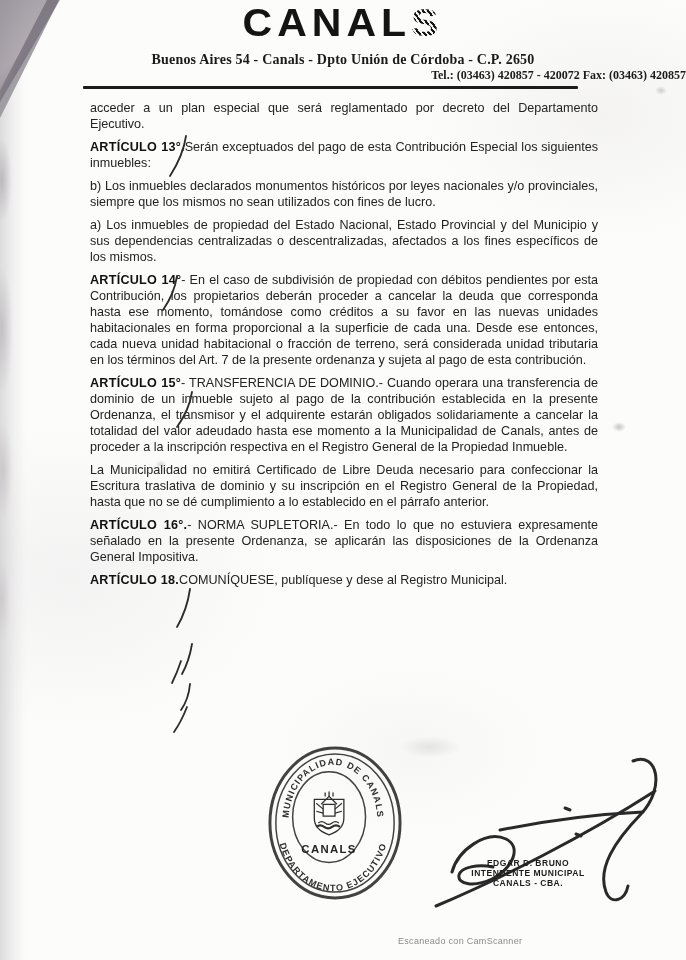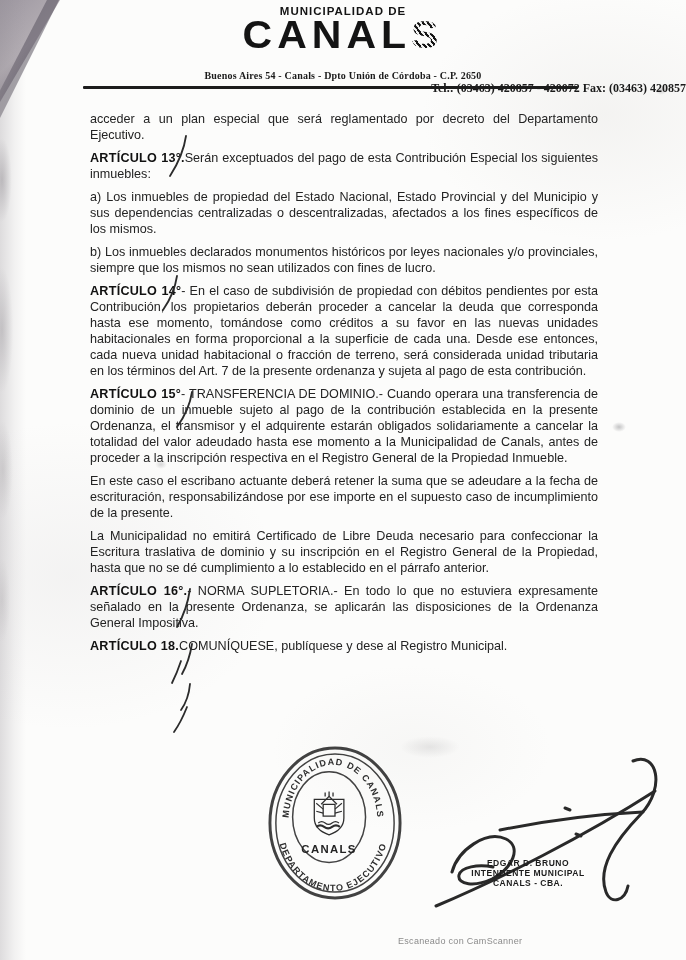--- a/index.html
+++ b/index.html
@@ -55,27 +55,27 @@
   .s-hatch { color:#141414; }
   @supports ((-webkit-background-clip:text) or (background-clip:text)) {
     .s-hatch {
       background-image: repeating-linear-gradient(55deg, #141414 0 2.2px, #f4f4f3 2.2px 4.2px);
       -webkit-background-clip:text; background-clip:text; color:transparent;
     }
   }
   .hdr-address, .hdr-phone {
     font-family:"Liberation Serif", serif; font-weight:bold; color:#1a1a1a;
   }
-  .hdr-address { font-size:10px; margin-top:15px; letter-spacing:0.2px; }
+  .hdr-address { font-size:14px; margin-top:9px; letter-spacing:0.2px; }
   .hdr-phone   { font-size:12px;text-align:right; }
   .rule { position:absolute; top:86px; left:83px; width:495px; height:3px;
           background:#1c1c1c; border-radius:1px; }
 
   
-  .doc { position:absolute; top:111px; left:90px; width:508px;
+  .doc { position:absolute; top:100px; left:90px; width:508px;
          font-size:12.6px; line-height:16px; text-align:justify; color:#232323; }
   .doc p.para { margin:0 0 7px 0; }
   .doc strong { color:#111; letter-spacing:0.25px; }
 
   
   .overlay { position:absolute; top:0; left:0; width:686px; height:960px; pointer-events:none; }
 
   
   .signer { position:absolute; left:453px; top:858px; width:150px; text-align:center;
             font-weight:bold; color:#1c1c1c; font-size:8.5px; line-height:10px;
@@ -95,35 +95,33 @@
 
   <div class="corner-fold"></div>
   <div class="corner-fold-edge"></div>
   <div class="edge-shadow"></div>
   <div class="speck speck1"></div>
   <div class="speck speck2"></div>
   <div class="speck speck3"></div>
   <div class="speck speck4"></div>
 
   <div class="hdr">
-    <div class="logo-top">MUNICIPALIDAD DE</div>
     <div class="logo-main"><span>CANAL</span><span class="s-hatch">S</span></div>
     <div class="hdr-address">Buenos Aires 54 - Canals - Dpto Unión de Córdoba - C.P. 2650</div>
     <div class="hdr-phone">Tel.: (03463) 420857 - 420072 Fax:  (03463) 420857</div>
   </div>
   <div class="rule"></div>
 
   <div class="doc">
       <p class="para"><span>acceder a un plan especial que será reglamentado por decreto del Departamento Ejecutivo.</span></p>
       <p class="para"><strong>ARTÍCULO 13°.</strong><span>Serán exceptuados del pago de esta Contribución Especial los siguientes inmuebles:</span></p>
+      <p class="para"><span>b) Los inmuebles declarados monumentos históricos por leyes nacionales y/o provinciales, siempre que los mismos no sean utilizados con fines de lucro.</span></p>
       <p class="para"><span>a) Los inmuebles de propiedad del Estado Nacional, Estado Provincial y del Municipio y sus dependencias centralizadas o descentralizadas, afectados a los fines específicos de los mismos.</span></p>
-      <p class="para"><span>b) Los inmuebles declarados monumentos históricos por leyes nacionales y/o provinciales, siempre que los mismos no sean utilizados con fines de lucro.</span></p>
       <p class="para"><strong>ARTÍCULO 14°</strong><span>- En el caso de subdivisión de propiedad con débitos pendientes por esta Contribución, los propietarios deberán proceder a cancelar la deuda que corresponda hasta ese momento, tomándose como créditos a su favor en las nuevas unidades habitacionales en forma proporcional a la superficie de cada una. Desde ese entonces, cada nueva unidad habitacional o fracción de terreno, será considerada unidad tributaria en los términos del Art. 7 de la presente ordenanza y sujeta al pago de esta contribución.</span></p>
       <p class="para"><strong>ARTÍCULO 15°</strong><span>- TRANSFERENCIA DE DOMINIO.- Cuando operara una transferencia de dominio de un inmueble sujeto al pago de la contribución establecida en la presente Ordenanza, el transmisor y el adquirente estarán obligados solidariamente a cancelar la totalidad del valor adeudado hasta ese momento a la Municipalidad de Canals, antes de proceder a la inscripción respectiva en el Registro General de la Propiedad Inmueble.</span></p>
-      <p class="para"><span>En este caso el escribano actuante deberá retener la suma que se adeudare a la fecha de escrituración, responsabilizándose por ese importe en el supuesto caso de incumplimiento de la presente.</span></p>
       <p class="para"><span>La Municipalidad no emitirá Certificado de Libre Deuda necesario para confeccionar la Escritura traslativa de dominio y su inscripción en el Registro General de la Propiedad, hasta que no se dé cumplimiento a lo establecido en el párrafo anterior.</span></p>
       <p class="para"><strong>ARTÍCULO 16°.</strong><span>- NORMA SUPLETORIA.- En todo lo que no estuviera expresamente señalado en la presente Ordenanza, se aplicarán las disposiciones de la Ordenanza General Impositiva.</span></p>
       <p class="para"><strong>ARTÍCULO 18.</strong><span>COMUNÍQUESE, publíquese y dese al Registro Municipal.</span></p>
     </div>
 
   <svg class="overlay" viewBox="0 0 686 960">
     <g fill="none" stroke="#2b2b2b" stroke-width="1.8" stroke-linecap="round">
       <path d="M 186 136 C 184 150, 179 162, 170 176"></path>
       <path d="M 177 276 C 175 289, 170 300, 163 310"></path>
       <path d="M 192 392 C 190 405, 185 416, 177 427"></path>

